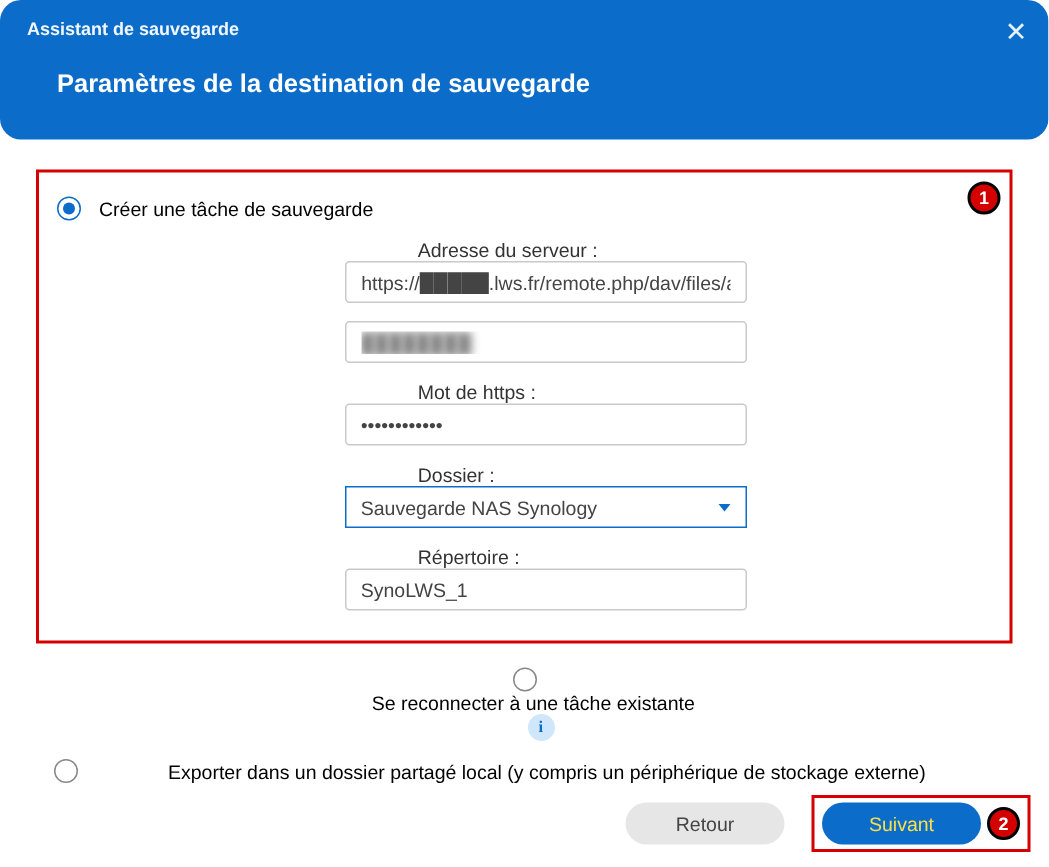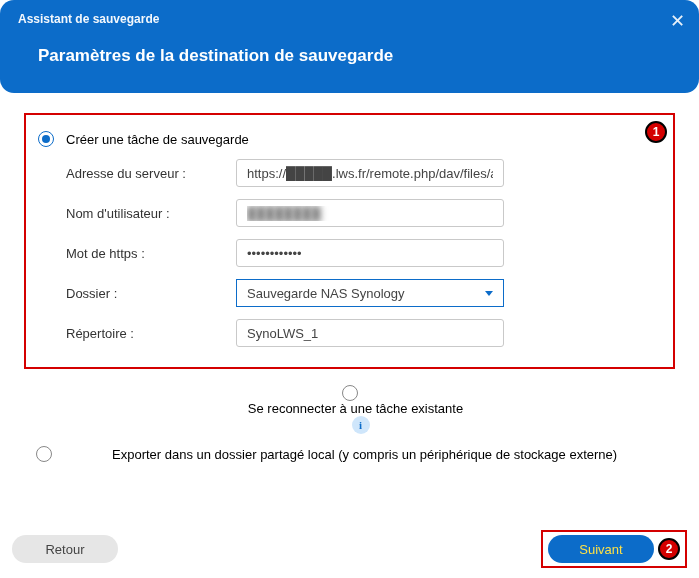--- a/index.html
+++ b/index.html
@@ -10,28 +10,28 @@
 .close-btn { position: absolute; top: 10px; right: 14px; font-size: 18px; cursor: pointer; color: #fff; opacity: 0.9; }
 .content { padding: 20px 24px 0 24px; position: relative; }
 .task-box { border: 2px solid #d40000; padding: 10px 12px 14px 12px; margin-bottom: 10px; position: relative; }
 .badge-num { position: absolute; width: 22px; height: 22px; border-radius: 50%; background: #d40000; color: #fff; border: 2px solid #000; font-size: 12px; font-weight: 700; display: flex; align-items: center; justify-content: center; }
 .badge-1 { top: 6px; right: 6px; }
 .opt-row { display: flex; align-items: center; padding: 6px 0; }
 .radio { width: 16px; height: 16px; border-radius: 50%; border: 1px solid #888; margin-right: 12px; position: relative; cursor: pointer; flex-shrink: 0; }
 .radio.checked { border-color: #0c6cc9; }
 .radio.checked::after { content: ""; position: absolute; width: 8px; height: 8px; background: #0c6cc9; border-radius: 50%; top: 3px; left: 3px; }
 .opt-label { color: #000000; }
-.form-row { display: flex; align-items: center; padding: 6px 0 6px 28px; }
+.form-row { display: flex; align-items: center; padding: 6px 0 6px 28px; flex-direction: column; }
 .form-label { width: 170px; color: #333; }
 .text-input { width: 268px; height: 28px; border: 1px solid #c9c9c9; border-radius: 3px; padding: 0 10px; font-size: 13px; color: #444; background: #fff; }
 .text-input.blurred { color: transparent; text-shadow: 0 0 6px rgba(120,120,120,0.9); }
 .select { width: 268px; height: 28px; border: 1px solid #0c6cc9; border-radius: 0; padding: 0 10px; font-size: 13px; color: #444; background: #fff; display: flex; align-items: center; justify-content: space-between; cursor: pointer; }
 .caret { width: 0; height: 0; border-left: 4px solid transparent; border-right: 4px solid transparent; border-top: 5px solid #0c6cc9; }
 .info-icon { width: 18px; height: 18px; border-radius: 50%; background: #cfe6fb; color: #0c6cc9; font-size: 11px; font-weight: 700; display: inline-flex; align-items: center; justify-content: center; margin-left: 10px; font-style: normal; font-family: Georgia, serif; }
-.footer { position: absolute; bottom: 10px; left: 0; right: 0; display: flex; justify-content: space-between; align-items: center; padding: 0 12px; gap: 18px; }
+.footer { position: absolute; bottom: 10px; left: 0; right: 0; display: flex; justify-content: flex-end; align-items: center; padding: 0 12px; gap: 18px; }
 .btn { width: 106px; height: 28px; border-radius: 14px; border: none; font-size: 13px; cursor: pointer; display: flex; align-items: center; justify-content: center; }
 .btn-back { background: #e6e6e6; color: #444; }
 .next-wrap { position: relative; border: 2px solid #d40000; padding: 3px 5px; display: flex; align-items: center; }
 .btn-next { background: #0c6cc9; color: #fde047; }
 .badge-2 { position: static; margin-left: 4px; }
 </style>
 </head>
 <body>
 
 <div class="header">
@@ -49,21 +49,20 @@
       <span class="radio checked"></span>
       <span class="opt-label">Créer une tâche de sauvegarde</span>
     </div>
 
     <div class="form-row">
       <div class="form-label">Adresse du serveur :</div>
       <input class="text-input" value="https://█████.lws.fr/remote.php/dav/files/aur" style="">
     </div>
 
     <div class="form-row">
-      <div class="form-label">Nom d'utilisateur :</div>
       <input class="text-input blurred" value="████████" style="">
     </div>
 
     <div class="form-row">
       <div class="form-label">Mot de https :</div>
       <input class="text-input" type="text" value="••••••••••••" style="">
     </div>
 
     <div class="form-row">
       <div class="form-label">Dossier :</div>

